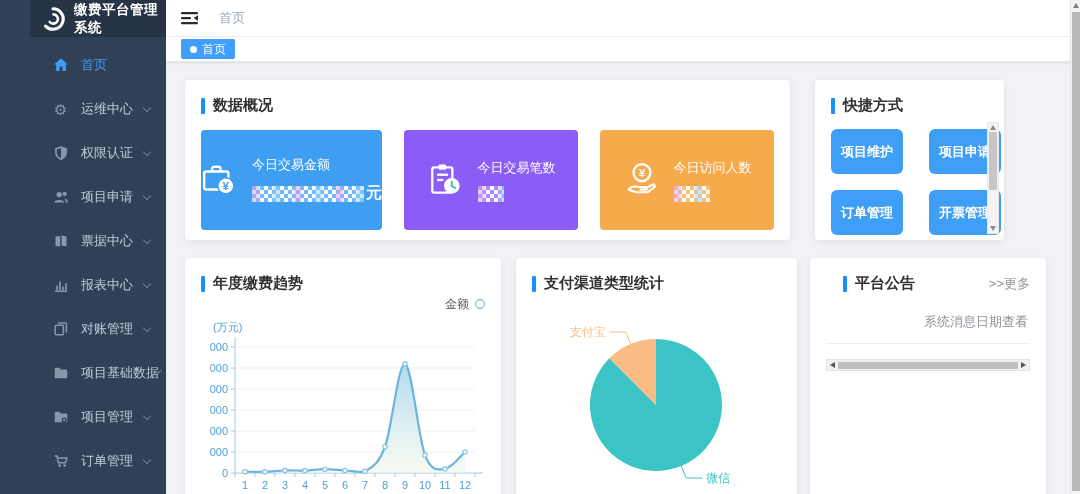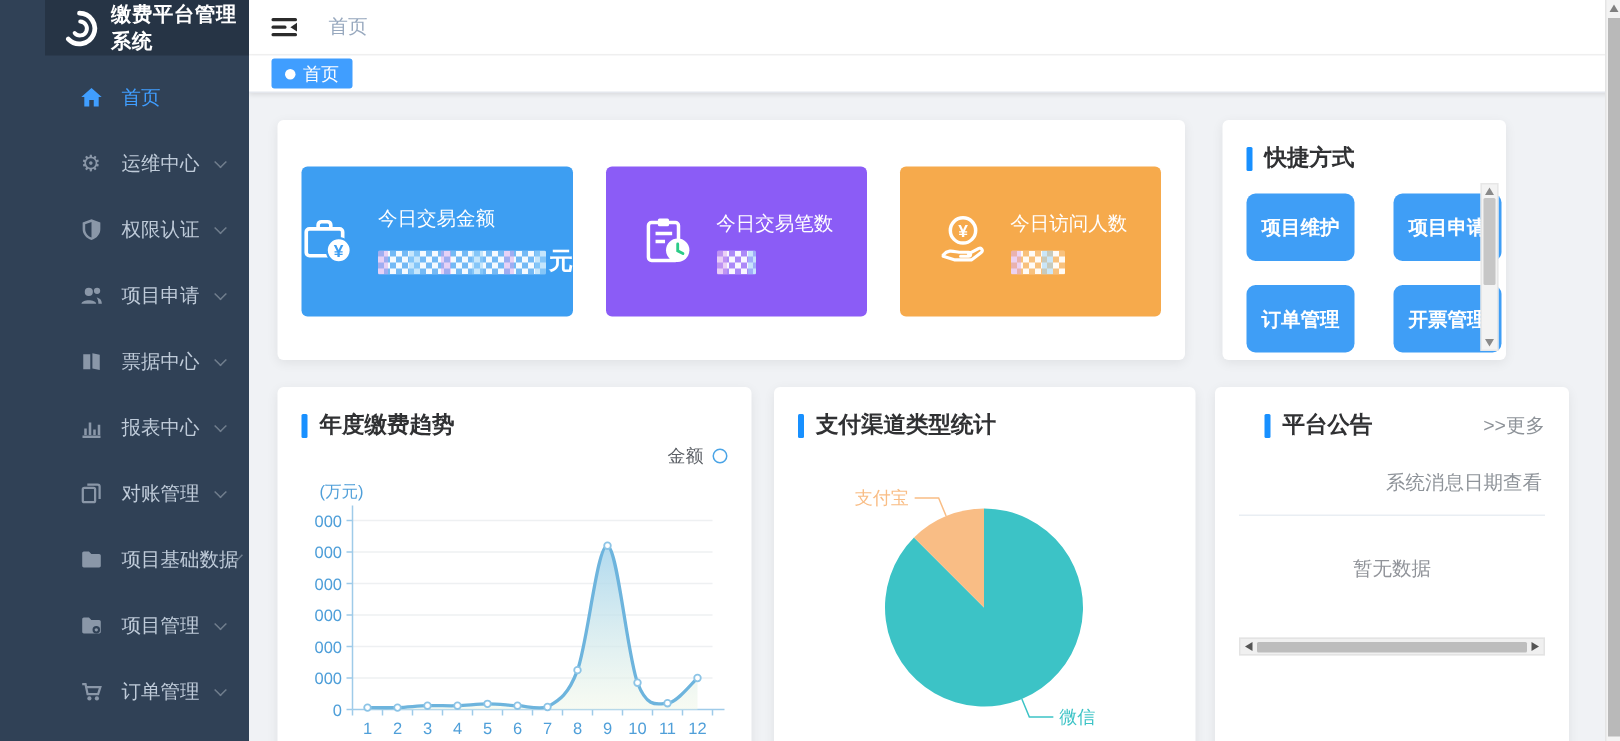--- a/index.html
+++ b/index.html
@@ -246,20 +246,24 @@
       <span class="tab">
         <span class="dot"></span>
         <span>首页</span>
       </span>
     </div>
 
     <div class="content">
 
       <div class="row">
         <section class="card card-overview">
+          <div class="ctitle">
+            <span class="bar"></span>
+            <span class="txt">数据概况</span>
+          </div>
           <div class="stats">
             <div class="stat" style="background:#3d9ef2;">
               <svg class="stat-icon" viewBox="0 0 36 36">
                 <g fill="none" stroke="#fff" stroke-width="2.3">
                   <rect x="3" y="10" width="23" height="17" rx="2"></rect>
                   <path d="M10.5 10 V7.6 C10.5 6.4 11.4 5.5 12.6 5.5 H16.4 C17.6 5.5 18.5 6.4 18.5 7.6 V10"></path>
                 </g>
                 <circle cx="23.5" cy="23.5" r="7.6" fill="#fff" stroke="#3d9ef2" stroke-width="1.4"></circle>
                 <text x="23.5" y="27.6" text-anchor="middle" font-size="11" font-weight="bold" fill="#3d9ef2">¥</text>
               </svg>
@@ -431,21 +435,20 @@
               <span class="bar"></span>
               <span class="txt">平台公告</span>
             </div>
             <span class="more">&gt;&gt;更多</span>
           </div>
           <div class="ann-cols">
             <span>系统消息</span>
             <span>日期</span>
             <span>查看</span>
           </div>
-          <div class="ann-empty">暂无数据</div>
           <div class="hscroll">
             <span class="hs-left"></span>
             <span class="hs-thumb"></span>
             <span class="hs-right"></span>
           </div>
         </section>
       </div>
 
     </div>
   </div>

